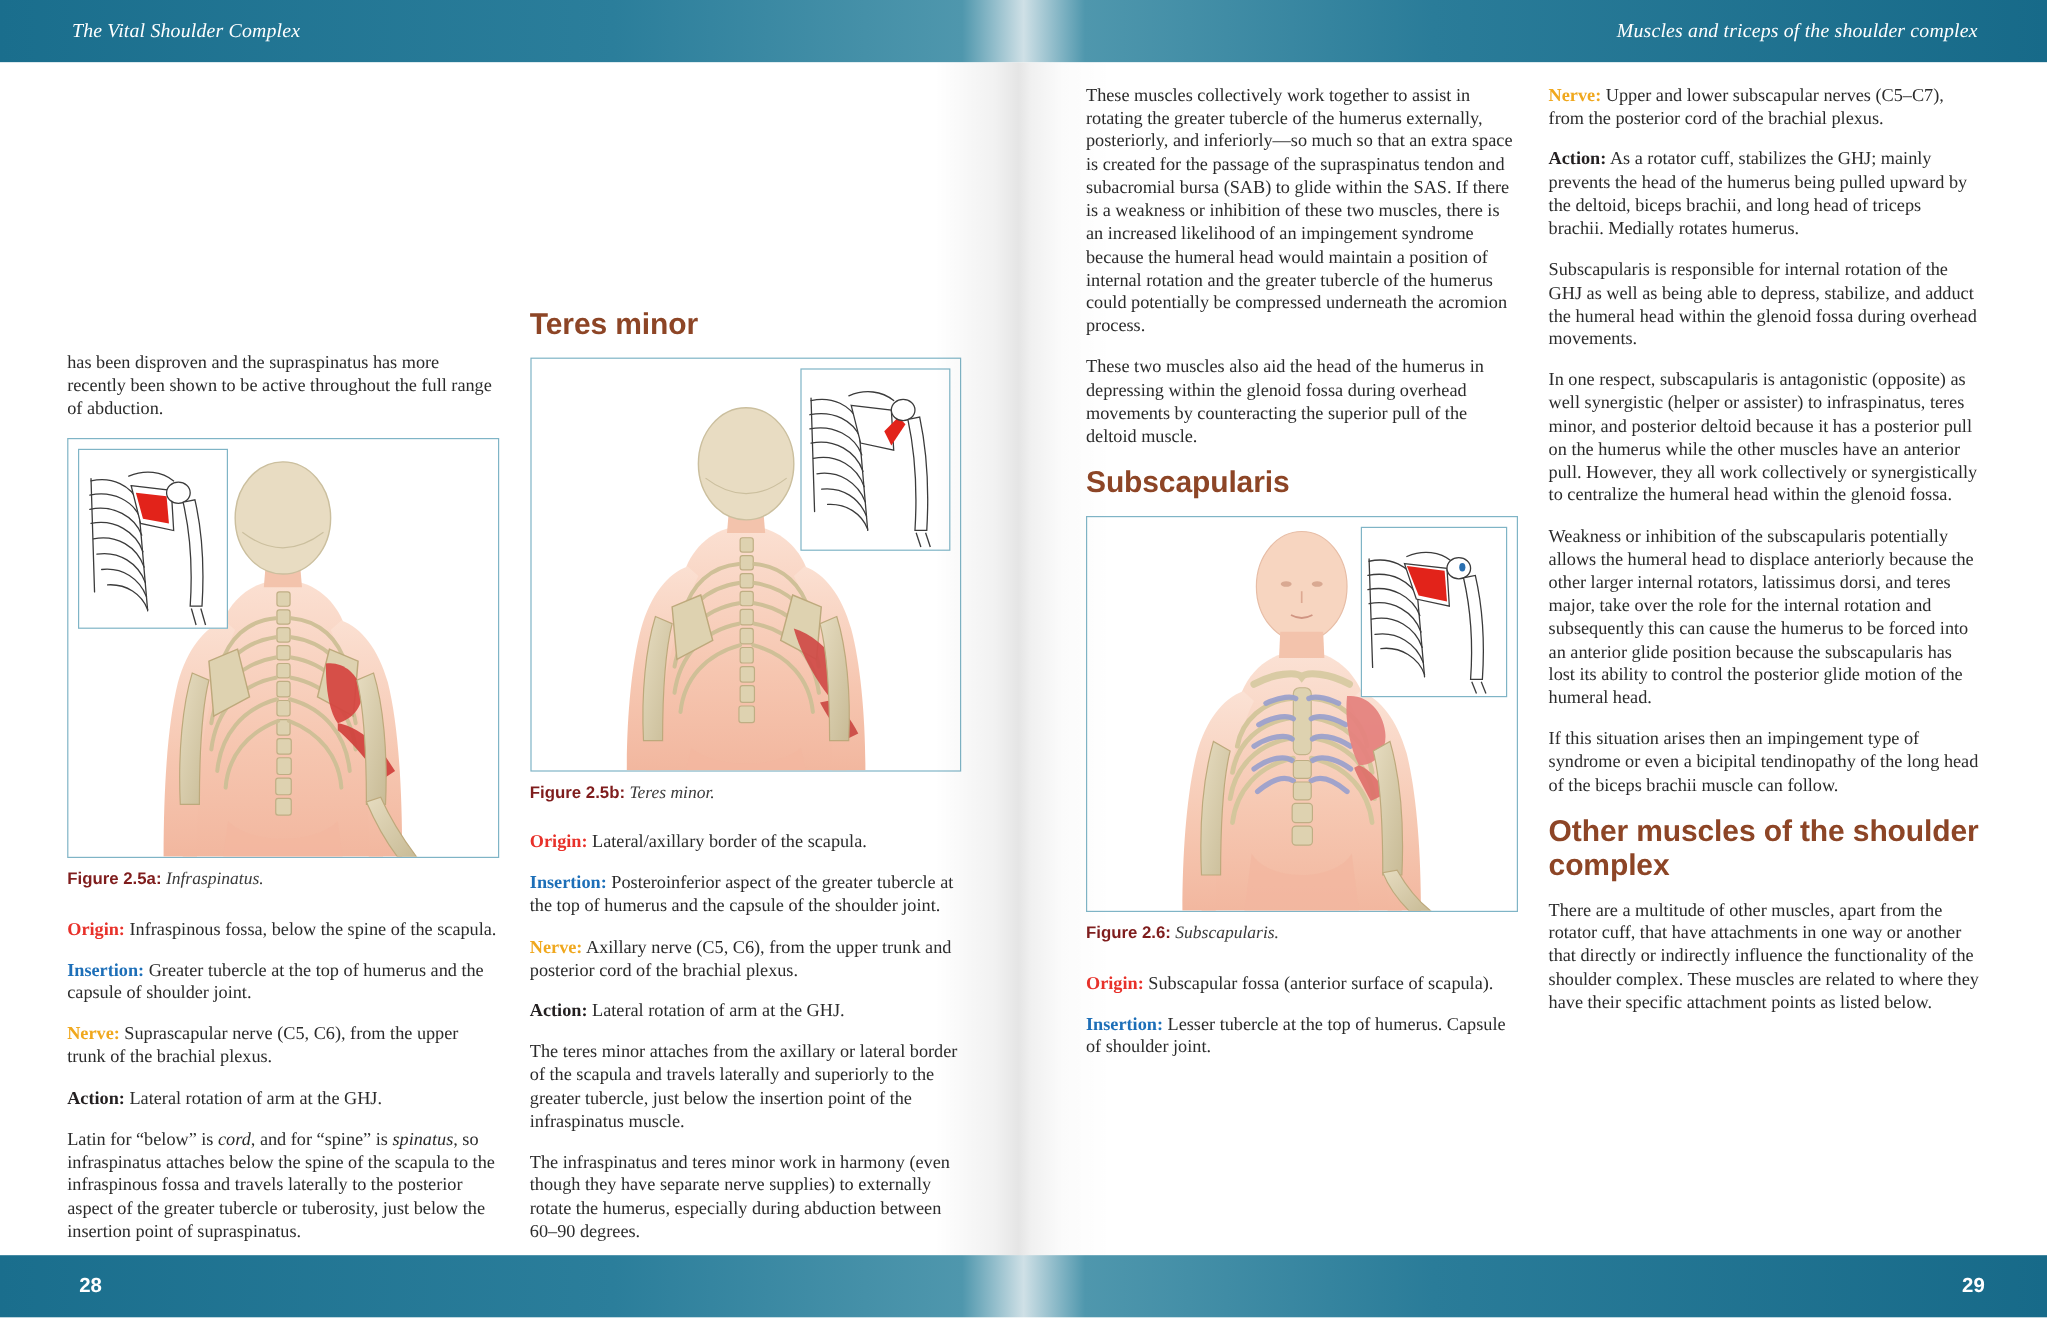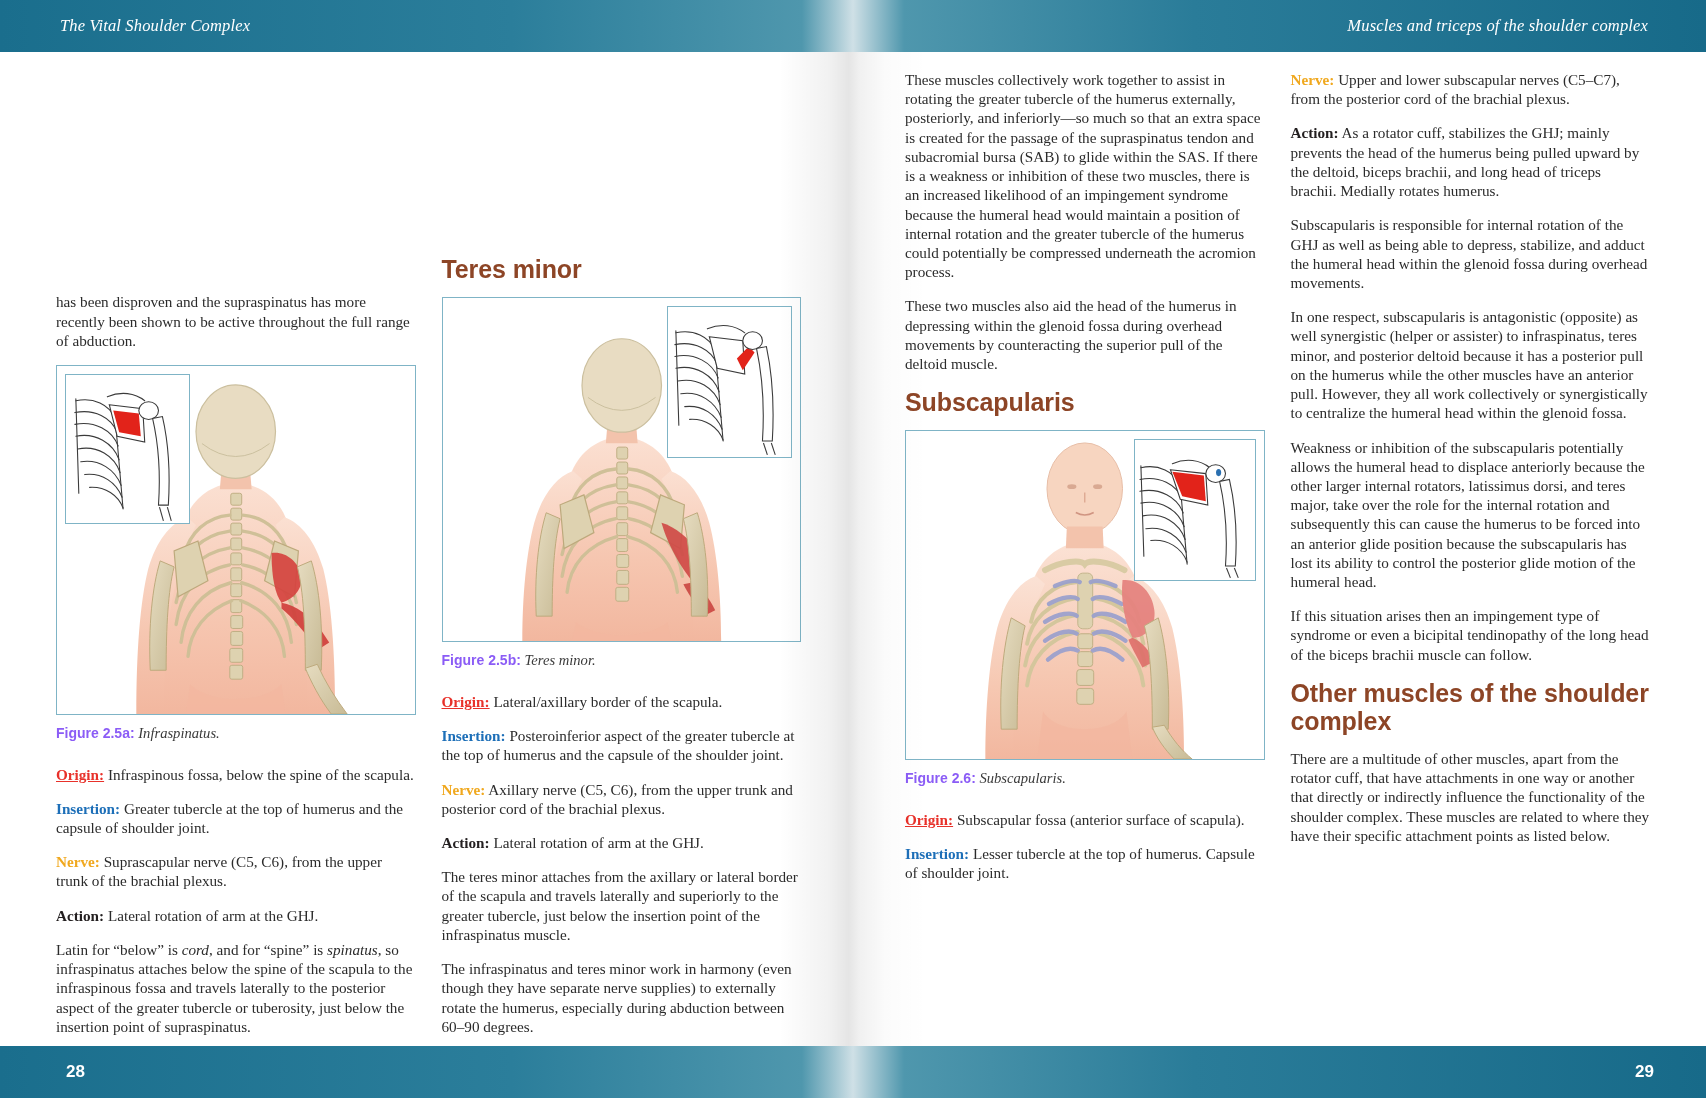--- a/index.html
+++ b/index.html
@@ -75,42 +75,42 @@
 
   
   p.t{
     margin:0 0 15px 0;
     font-size:15.2px;line-height:1.265;
     color:#2b2b2b;
     text-align:left;
     hyphens:none;
   }
   p.t:last-child{margin-bottom:0;}
-  .lbl-origin{color:#e8312a;font-weight:bold;text-decoration:underline;}
+  .lbl-origin{color:#e8312a;font-weight:bold;}
   .lbl-insertion{color:#1d6fb8;font-weight:bold;}
   .lbl-nerve{color:#f0a81e;font-weight:bold;}
   .lbl-action{color:#231f20;font-weight:bold;}
   .it{font-style:italic;}
 
   h2.muscle{
     margin:14px 0 14px 0;
     font-family:"Liberation Sans", sans-serif;
     font-size:25px;line-height:1.12;font-weight:bold;
     color:#8d4526;
     letter-spacing:-.1px;
   }
   h2.muscle.first{margin-top:26px;}
   h2.muscle.tight{margin-top:6px;}
 
   .figcap{
     margin:9px 0 22px 0;
     font-size:14.6px;line-height:1.25;color:#3a3a3a;
   }
   .figcap b{
-    color:#8b5cf6;font-weight:bold;
+    color:#7f1d1d;font-weight:bold;
     font-family:"Liberation Sans", sans-serif;
     font-size:14px;
   }
   .figcap i{font-style:italic;}
 
   
   .fig{
     border:1px solid #7fb4c6;
     background:#ffffff;
     position:relative;overflow:hidden;

